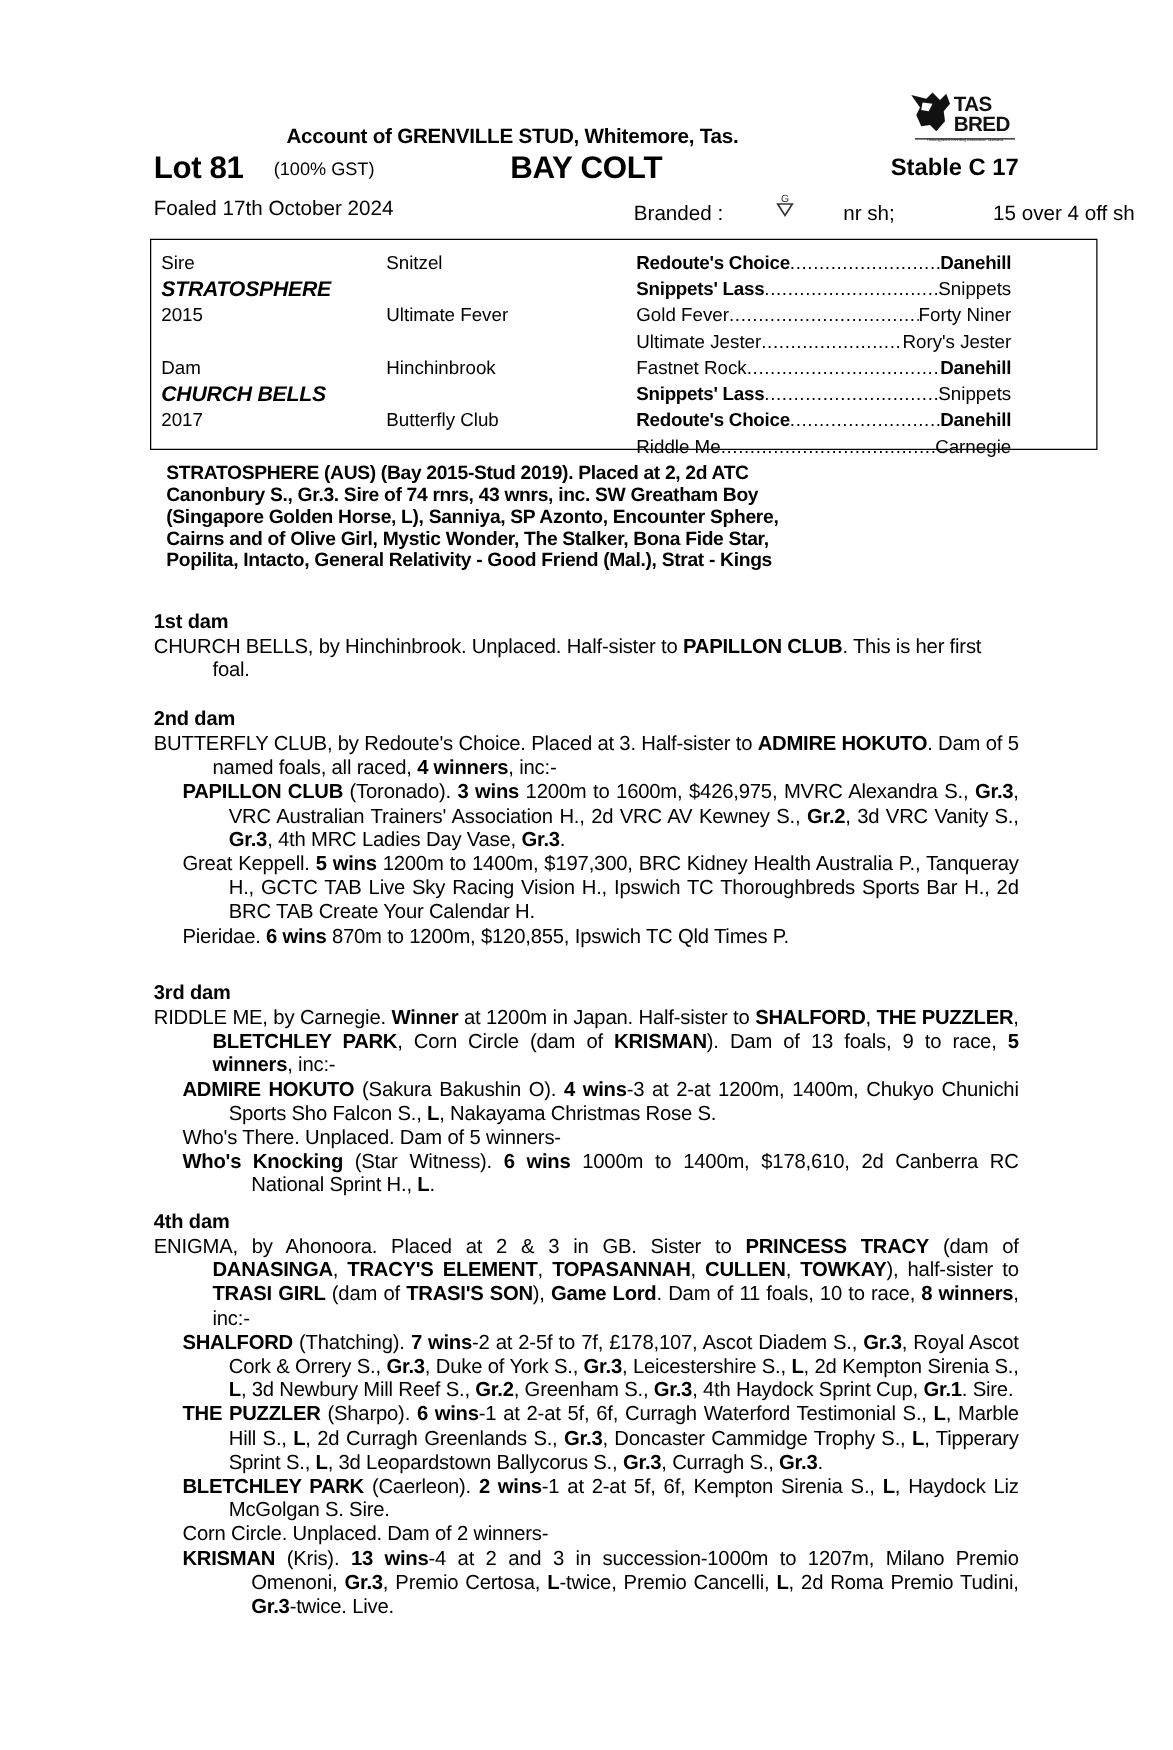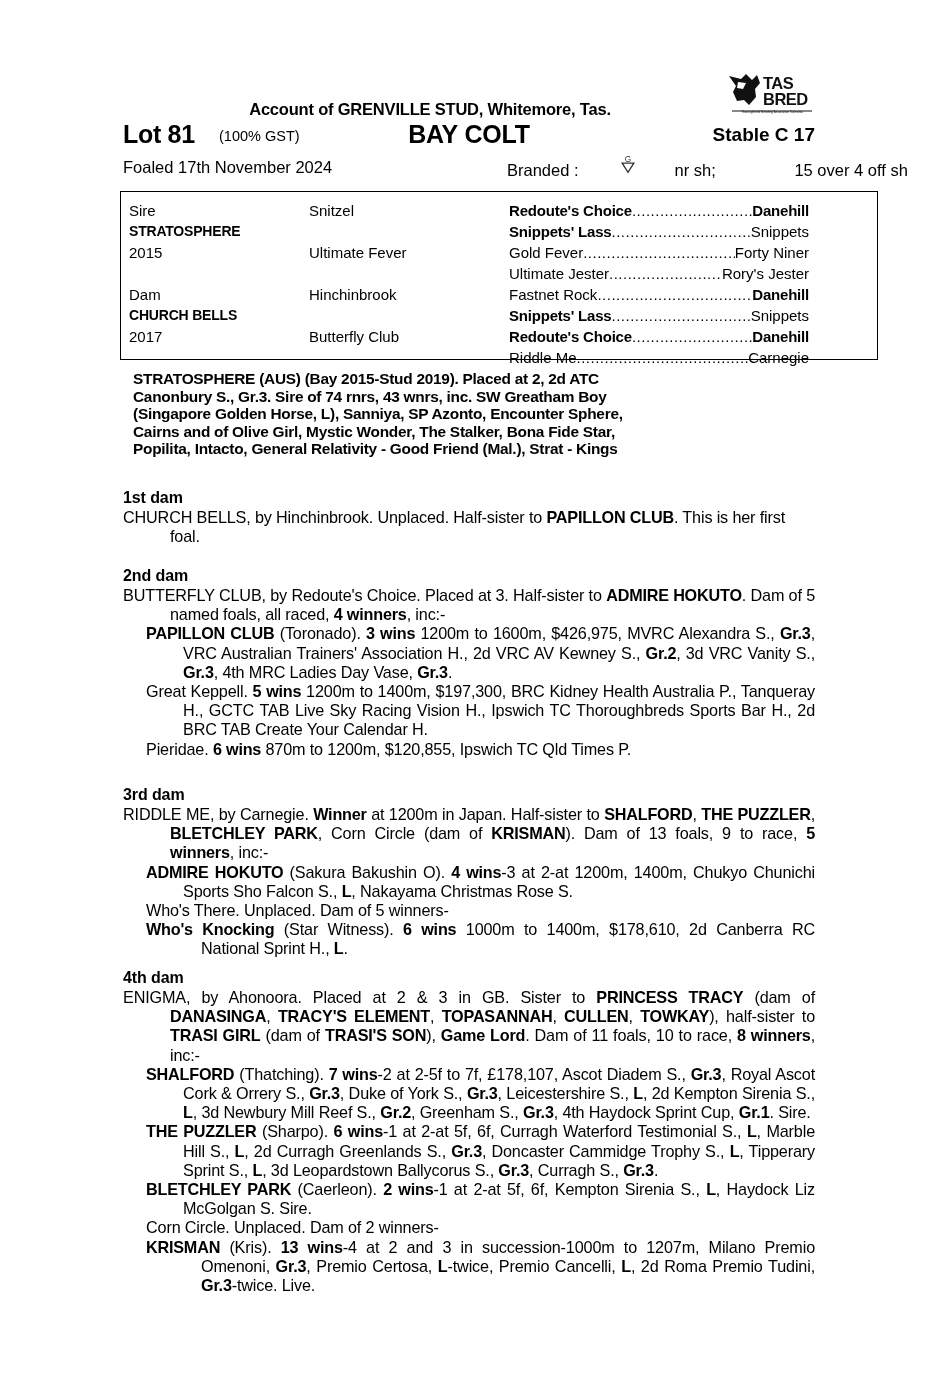--- a/index.html
+++ b/index.html
@@ -30,21 +30,20 @@
   .account-line {
     position: absolute;
     left: 0;
     top: 100px;
     width: 820px;
     text-align: center;
     font-size: 16.5px;
     font-weight: bold;
     letter-spacing: -0.2px;
     font-family: "Liberation Sans", sans-serif;
-    margin-left: 20px;
   }
 
   .title-row {
     position: absolute;
     left: 123px;
     top: 122px;
     width: 692px;
     height: 30px;
   }
   .lot-no {
@@ -100,21 +99,21 @@
   }
   .ped-col {
     position: absolute;
     top: 8px;
   }
   .col-1 { left: 8px;   width: 180px; }
   .col-2 { left: 188px; width: 200px; }
   .col-3 { left: 388px; width: 300px; }
 
   .ped-line { height: 21px; line-height: 21px; white-space: nowrap; overflow: hidden; }
-  .ped-line.b  { font-weight: bold; font-size: 14px; letter-spacing: -0.2px; }
+  .ped-line.b  { font-weight: bold; font-size: 17px; letter-spacing: -0.2px; font-style: italic; }
   .ped-blank   { height: 21px; }
 
   
   .leader {
     display: flex;
     align-items: baseline;
     height: 21px;
     line-height: 21px;
     width: 100%;
     white-space: nowrap;
@@ -190,21 +189,21 @@
   <div class="account-line">Account of GRENVILLE STUD, Whitemore, Tas.</div>
 
   <div class="title-row">
     <span class="lot-no">Lot 81</span>
     <span class="gst">(100% GST)</span>
     <span class="colour-sex">BAY COLT</span>
     <span class="stable">Stable C 17</span>
   </div>
 
   <div class="sub-row">
-    <span class="foaled">Foaled 17th November 2024</span>
+    <span class="foaled">Foaled 17th October 2024</span>
     <span class="branded">
       <span>Branded :</span>
       <span class="brand-mark">
         <svg viewBox="0 0 20 24" xmlns="http://www.w3.org/2000/svg">
           <text x="10" y="9" text-anchor="middle" font-family="Liberation Sans, sans-serif" font-size="10" fill="#333">G</text>
           <path d="M3 11 L17 11 L10 22 Z" fill="none" stroke="#333" stroke-width="1.6"></path>
         </svg>
       </span>
       <span>nr sh;</span>
       <span>&nbsp;</span>

